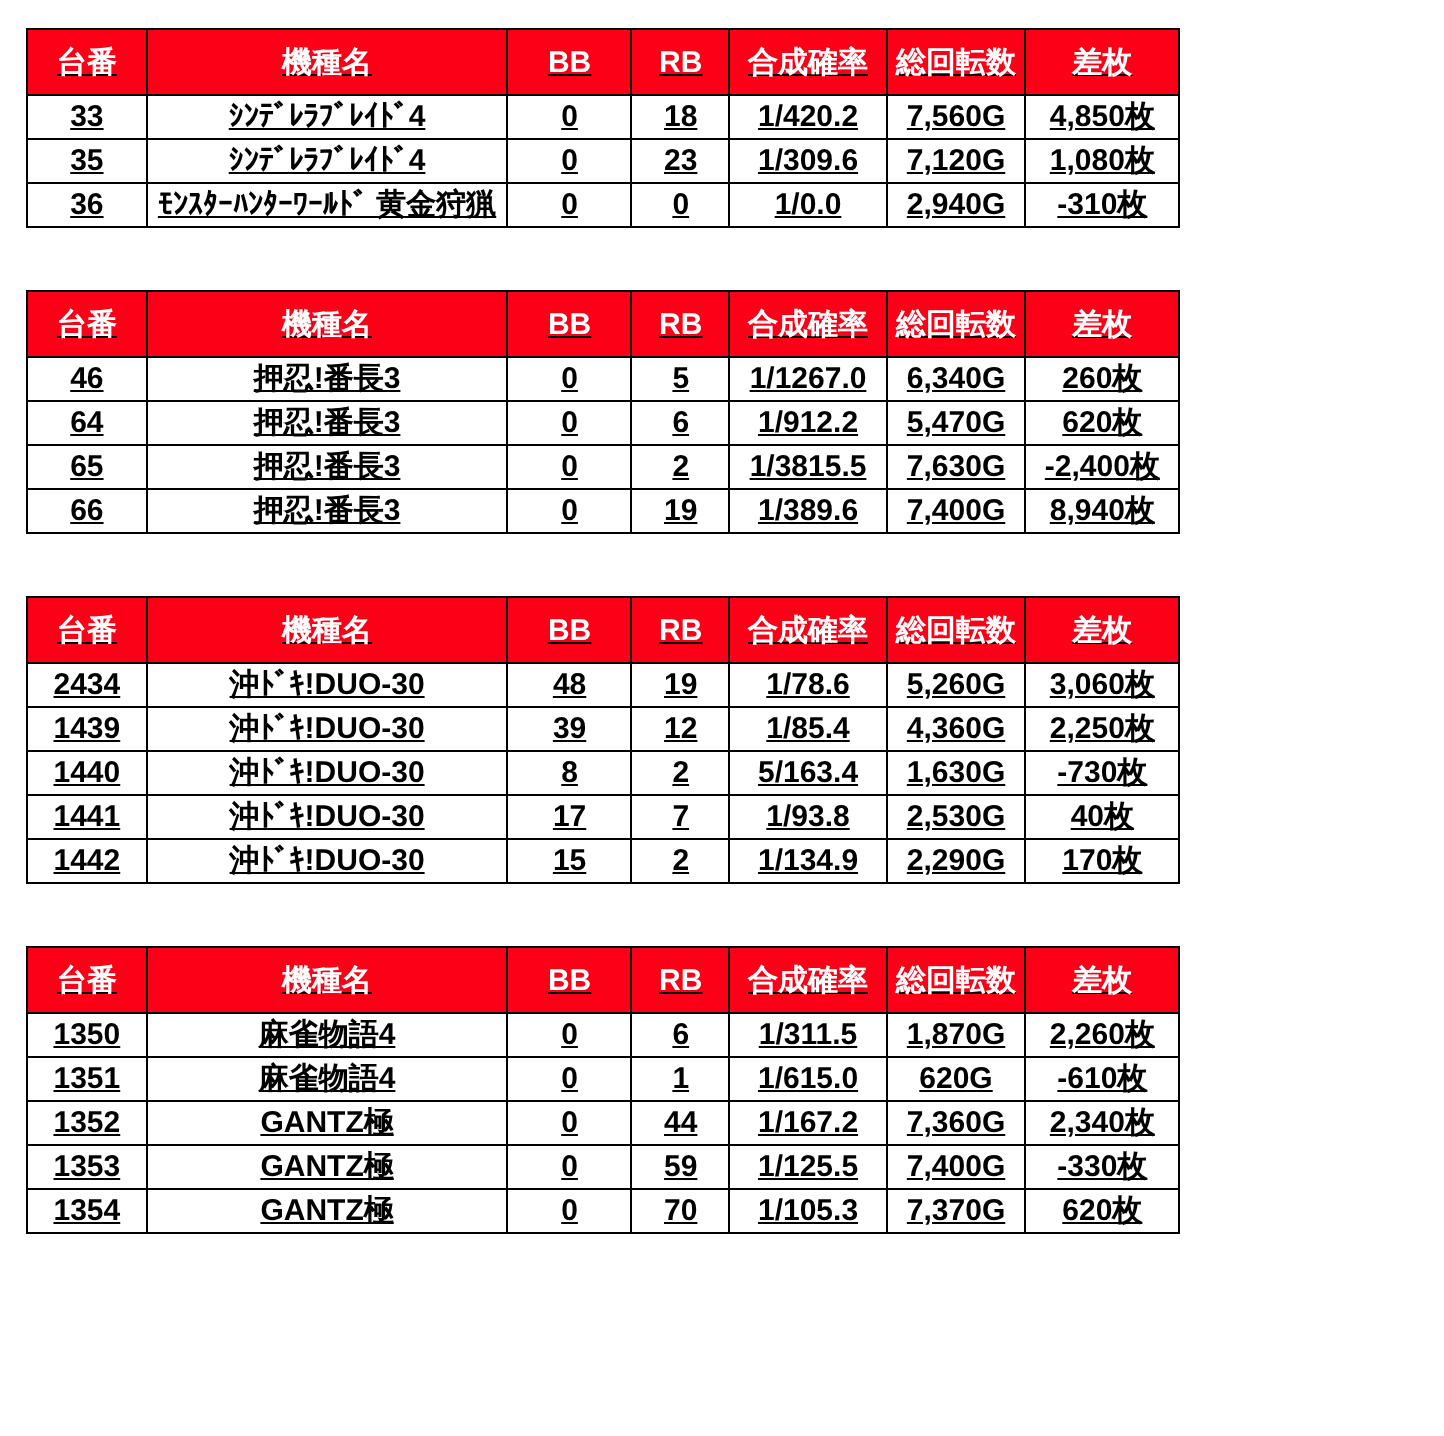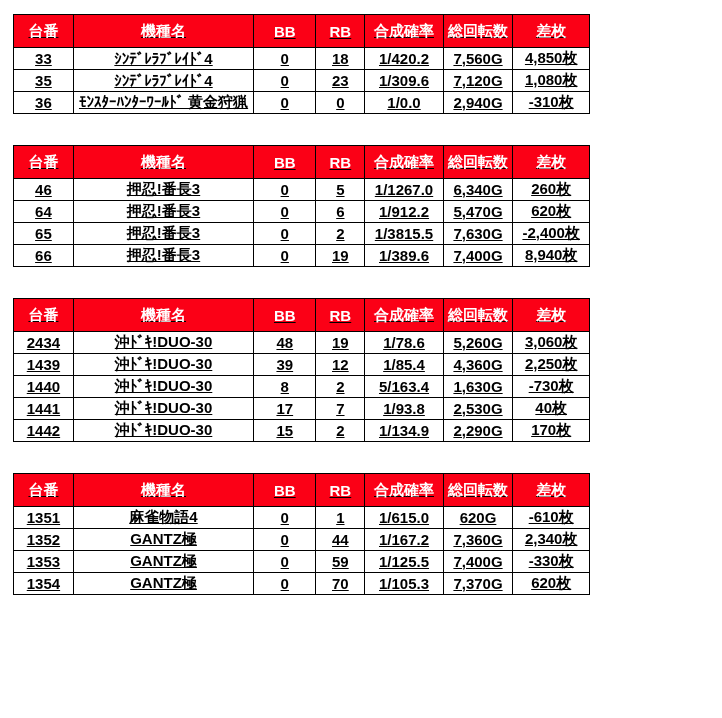--- a/index.html
+++ b/index.html
@@ -255,20 +255,29 @@
         <th>機種名</th>
         <th>BB</th>
         <th>RB</th>
         <th>合成確率</th>
         <th>総回転数</th>
         <th>差枚</th>
       </tr>
     </thead>
     <tbody>
         <tr>
+    <td>1350</td>
+    <td>麻雀物語4</td>
+    <td>0</td>
+    <td>6</td>
+    <td>1/311.5</td>
+    <td>1,870G</td>
+    <td>2,260枚</td>
+  </tr>
+        <tr>
     <td>1351</td>
     <td>麻雀物語4</td>
     <td>0</td>
     <td>1</td>
     <td>1/615.0</td>
     <td>620G</td>
     <td>-610枚</td>
   </tr>
         <tr>
     <td>1352</td>

